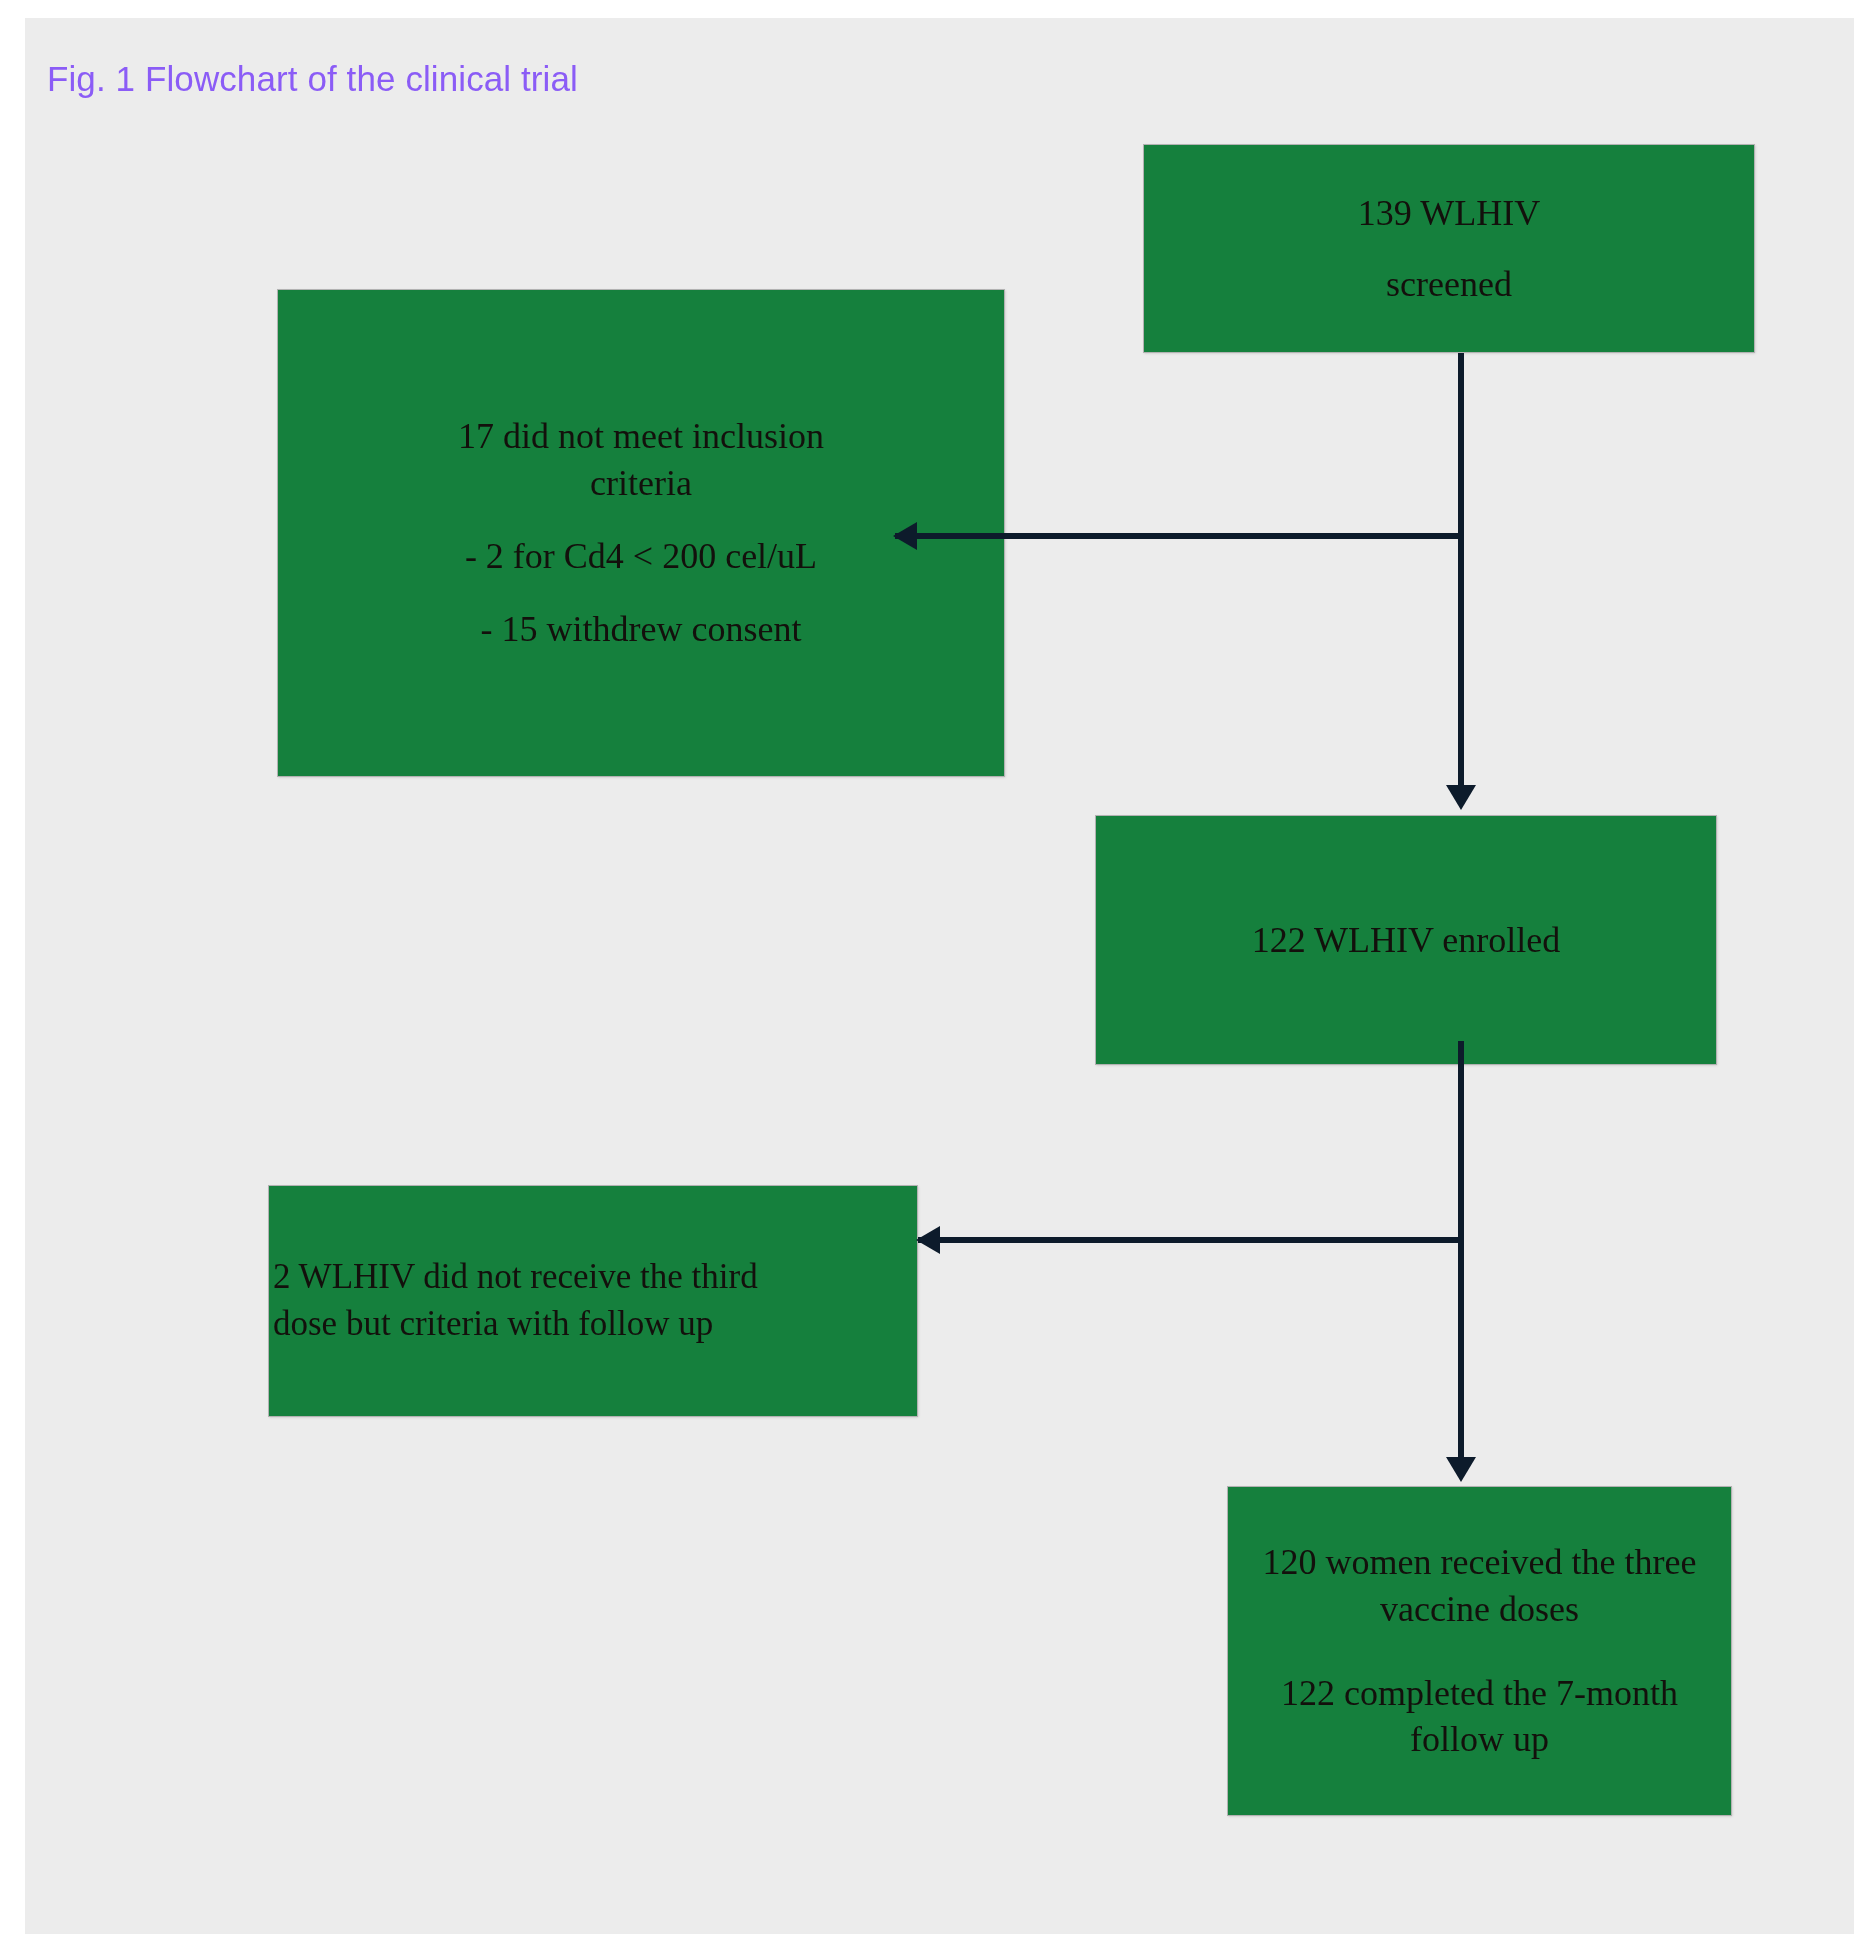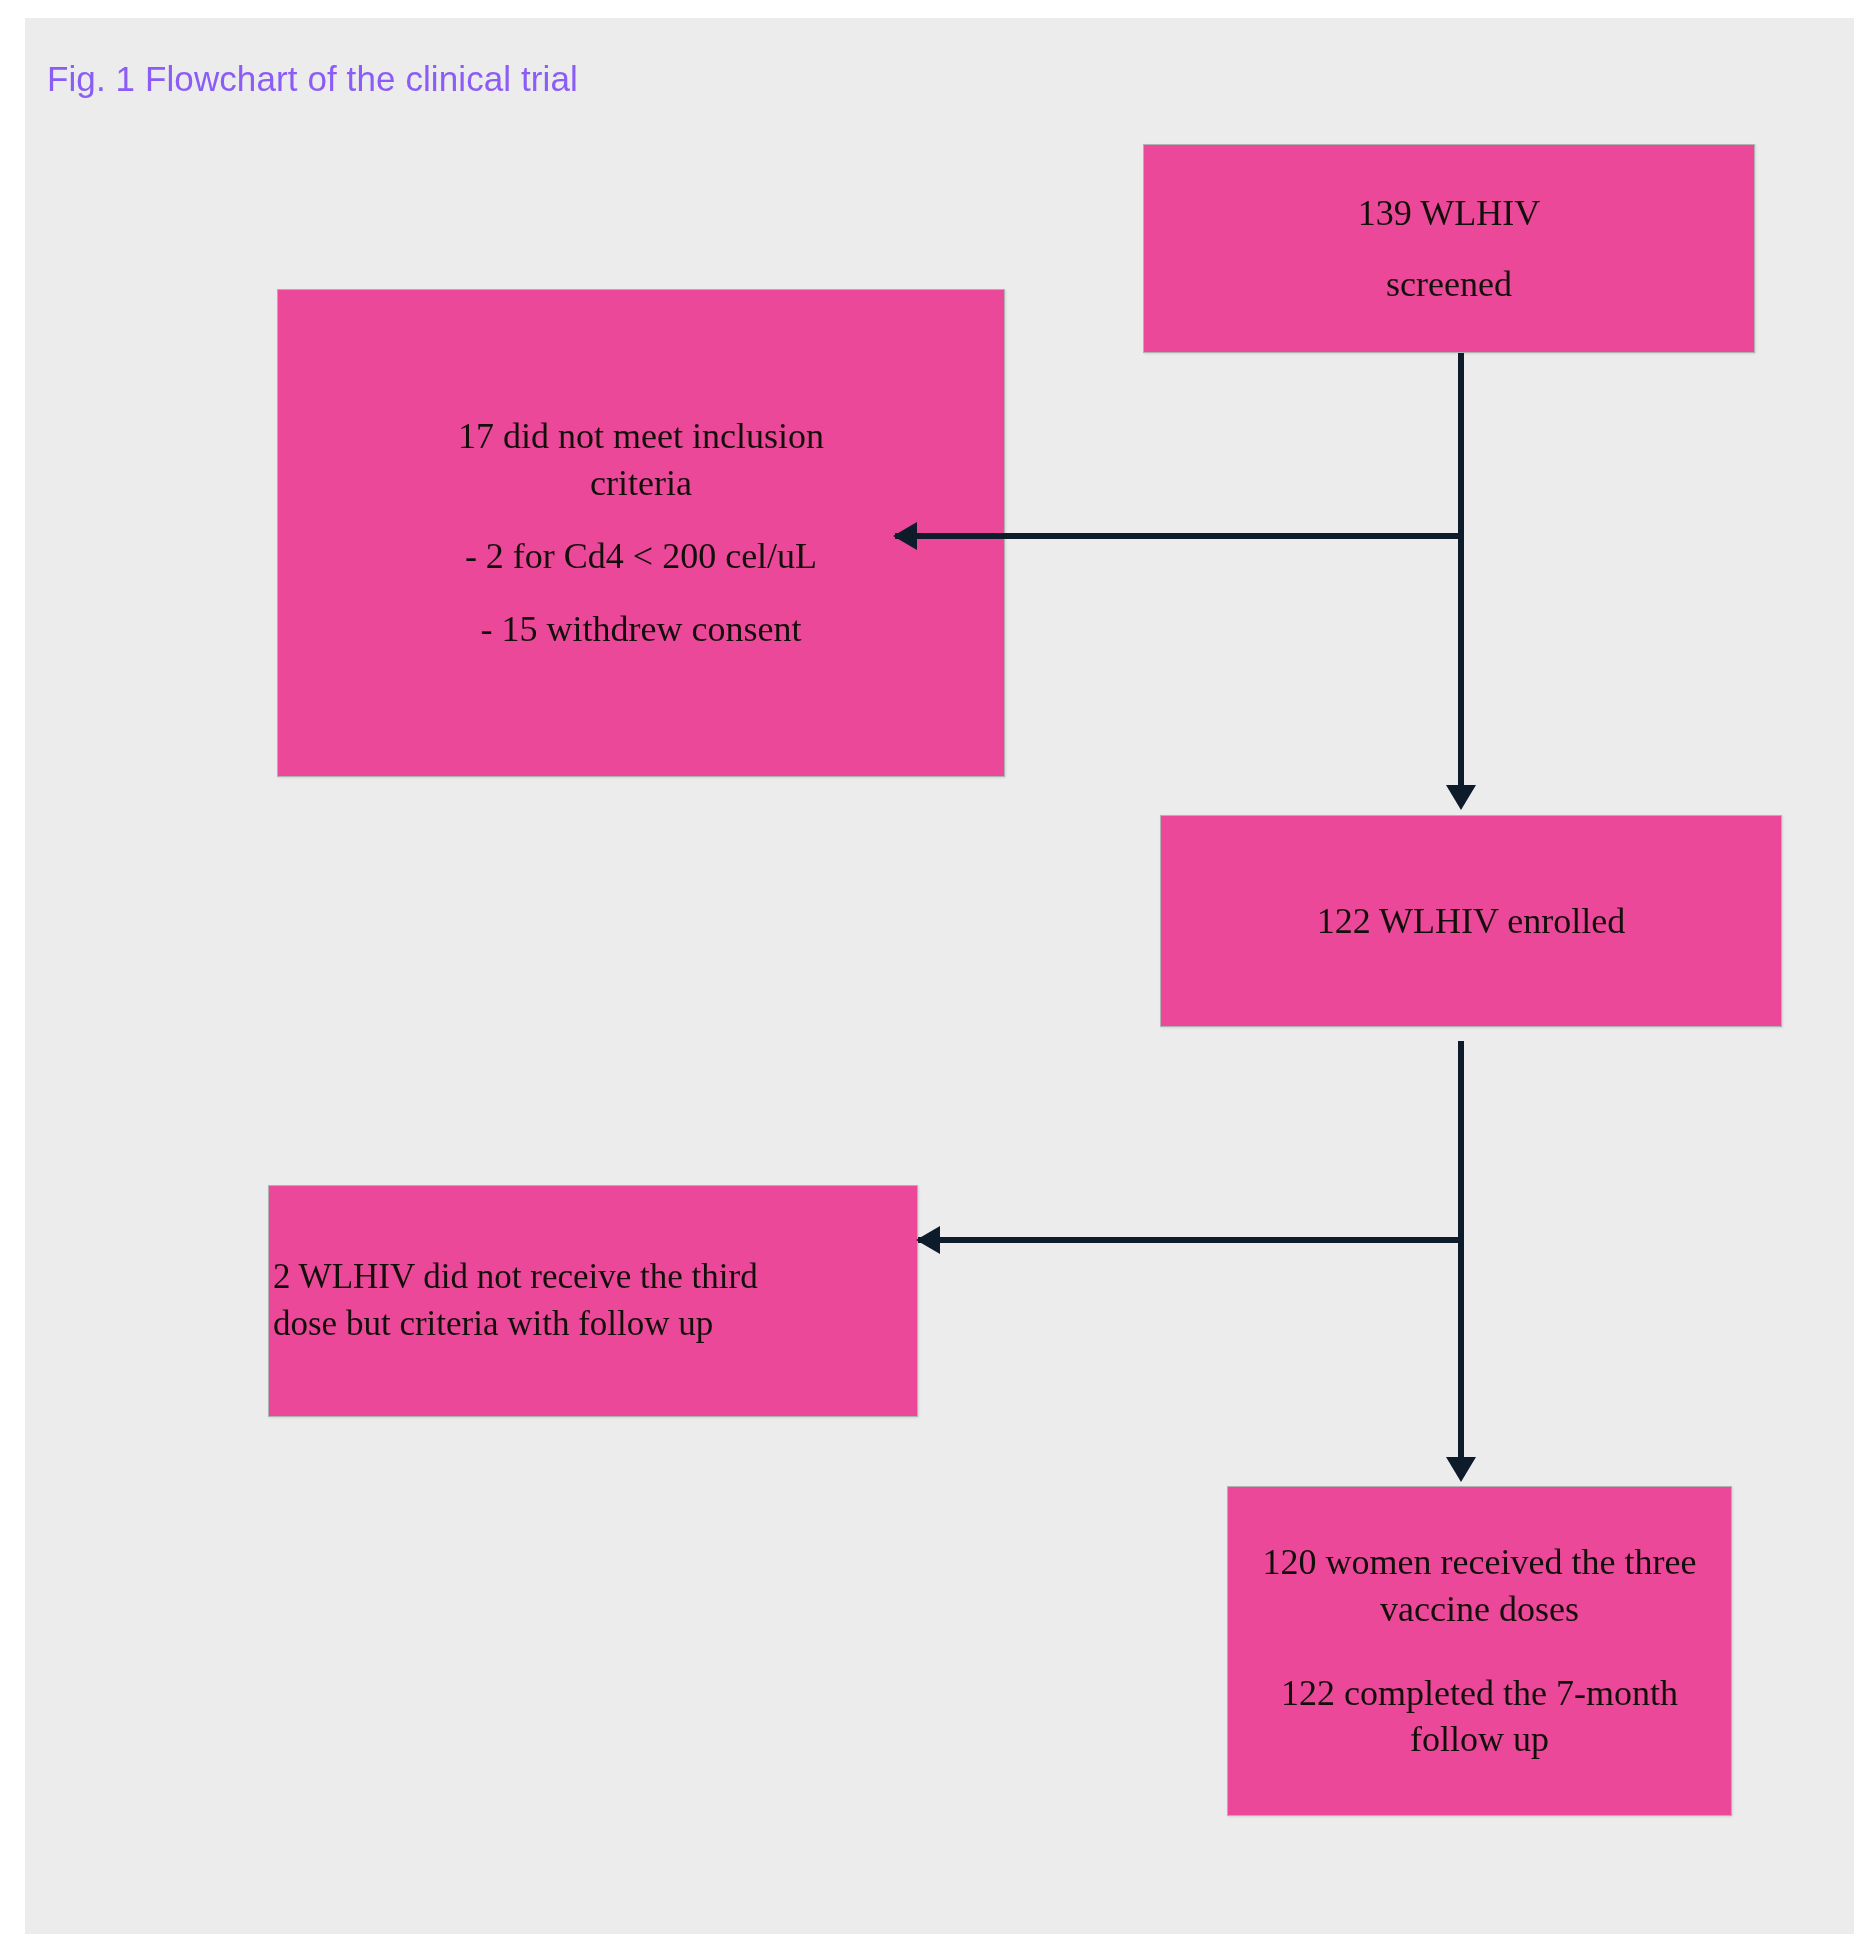--- a/index.html
+++ b/index.html
@@ -43,21 +43,21 @@
     position: absolute;
     left: 0;
     top: 0;
     width: 1829px;
     height: 1916px;
   }
 
   
   .node {
     position: absolute;
-    background: #ec4899;
+    background: #15803d;
     border: 1.6px solid #b2b2b2;
     box-sizing: border-box;
     box-shadow: 1.1px 1.1px 2.2px rgba(120,120,120,0.35);
     display: flex;
     flex-direction: column;
     justify-content: center;
     font-family: "Liberation Serif", serif;
     color: #13100c;
   }
   .node .line {
@@ -74,21 +74,21 @@
   }
   .node.left-align .line {
     text-align: left;
     padding-left: 4px;
     white-space: normal;
   }
 
   
   #node-screened   { left: 1118px; top: 126px;  width: 612px; height: 209px; }
   #node-excluded   { left: 252px;  top: 271px;  width: 728px; height: 488px; align-items: center; }
-  #node-enrolled   { left: 1135px; top: 797px; width: 622px; height: 212px; }
+  #node-enrolled   { left: 1070px; top: 797px; width: 622px; height: 250px; }
   #node-no-third   { left: 243px;  top: 1167px; width: 650px; height: 232px; }
   #node-completed  { left: 1202px; top: 1468px; width: 505px; height: 330px; }
 
   #node-excluded .para + .para { margin-top: 26px; }
   #node-completed .para + .para { margin-top: 37px; }
   #node-no-third .line { font-size: 35px; line-height: 1.34; }
 
   
   .conn {
     position: absolute;

